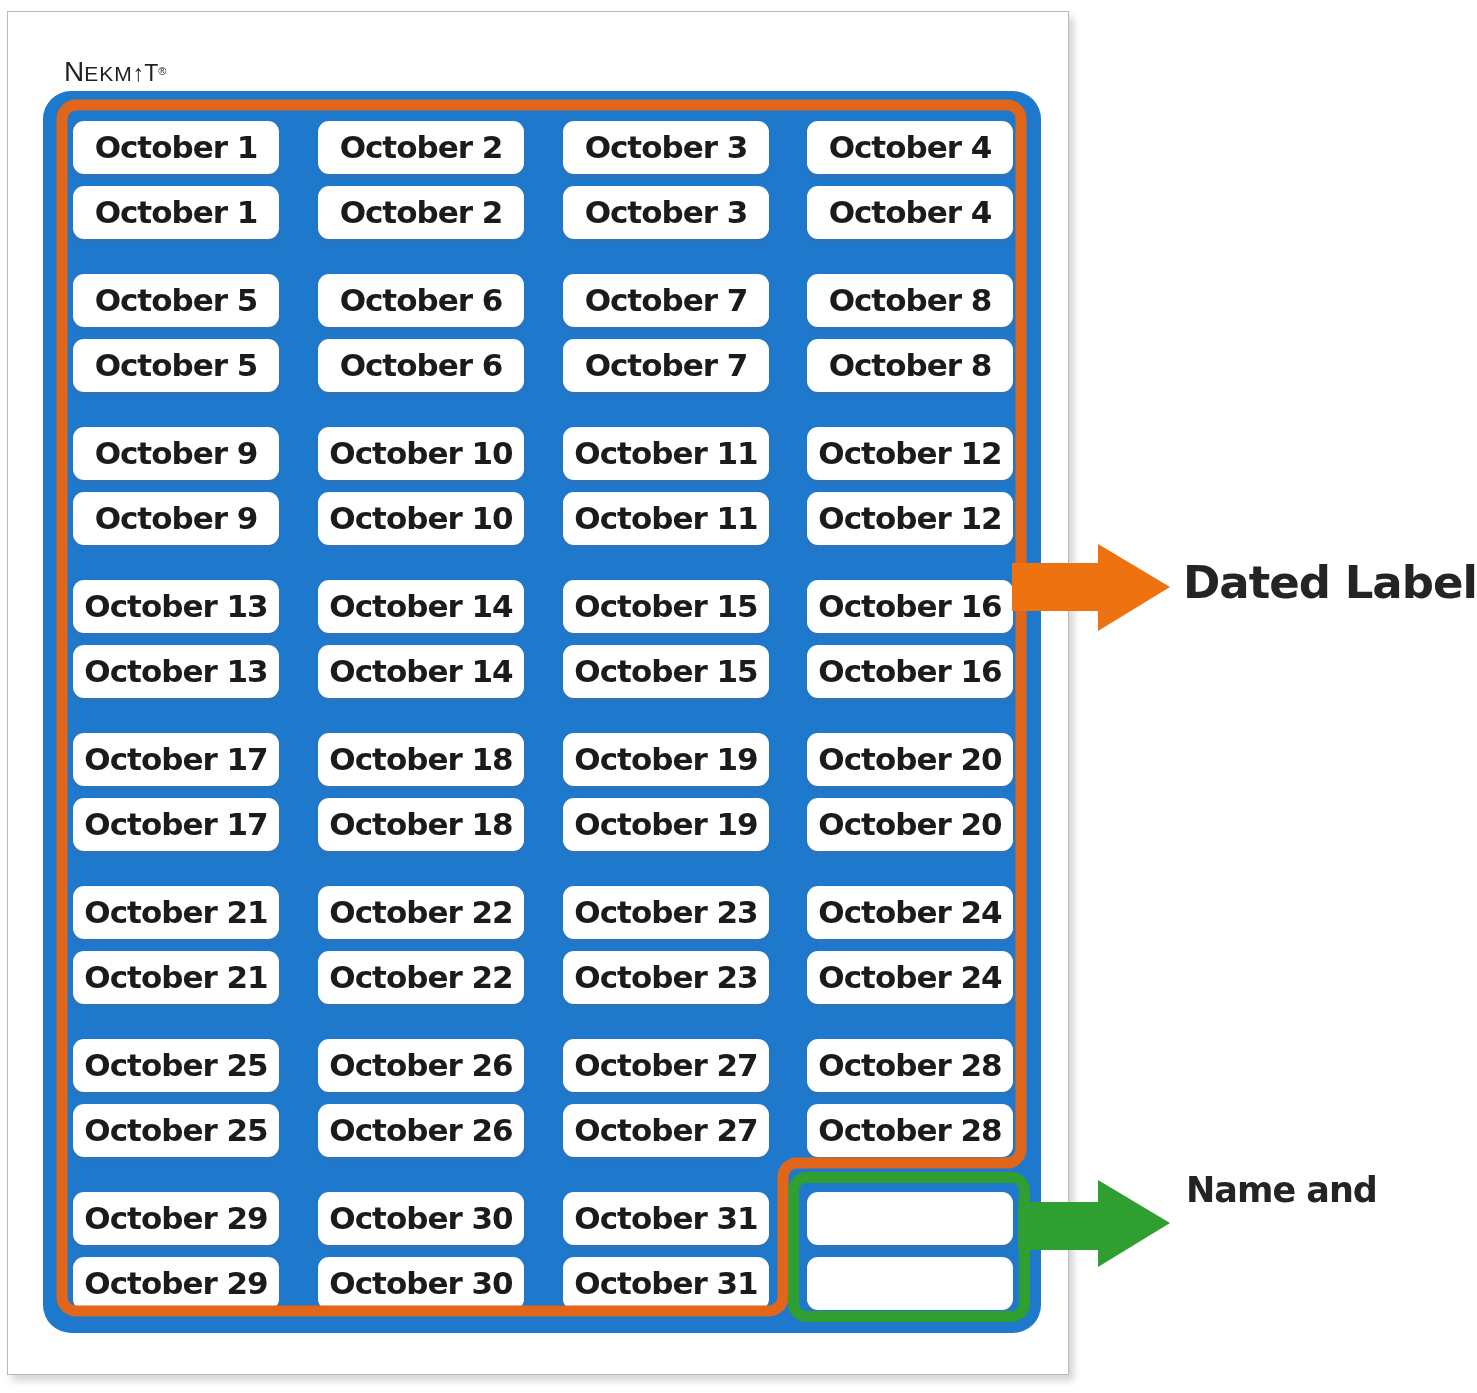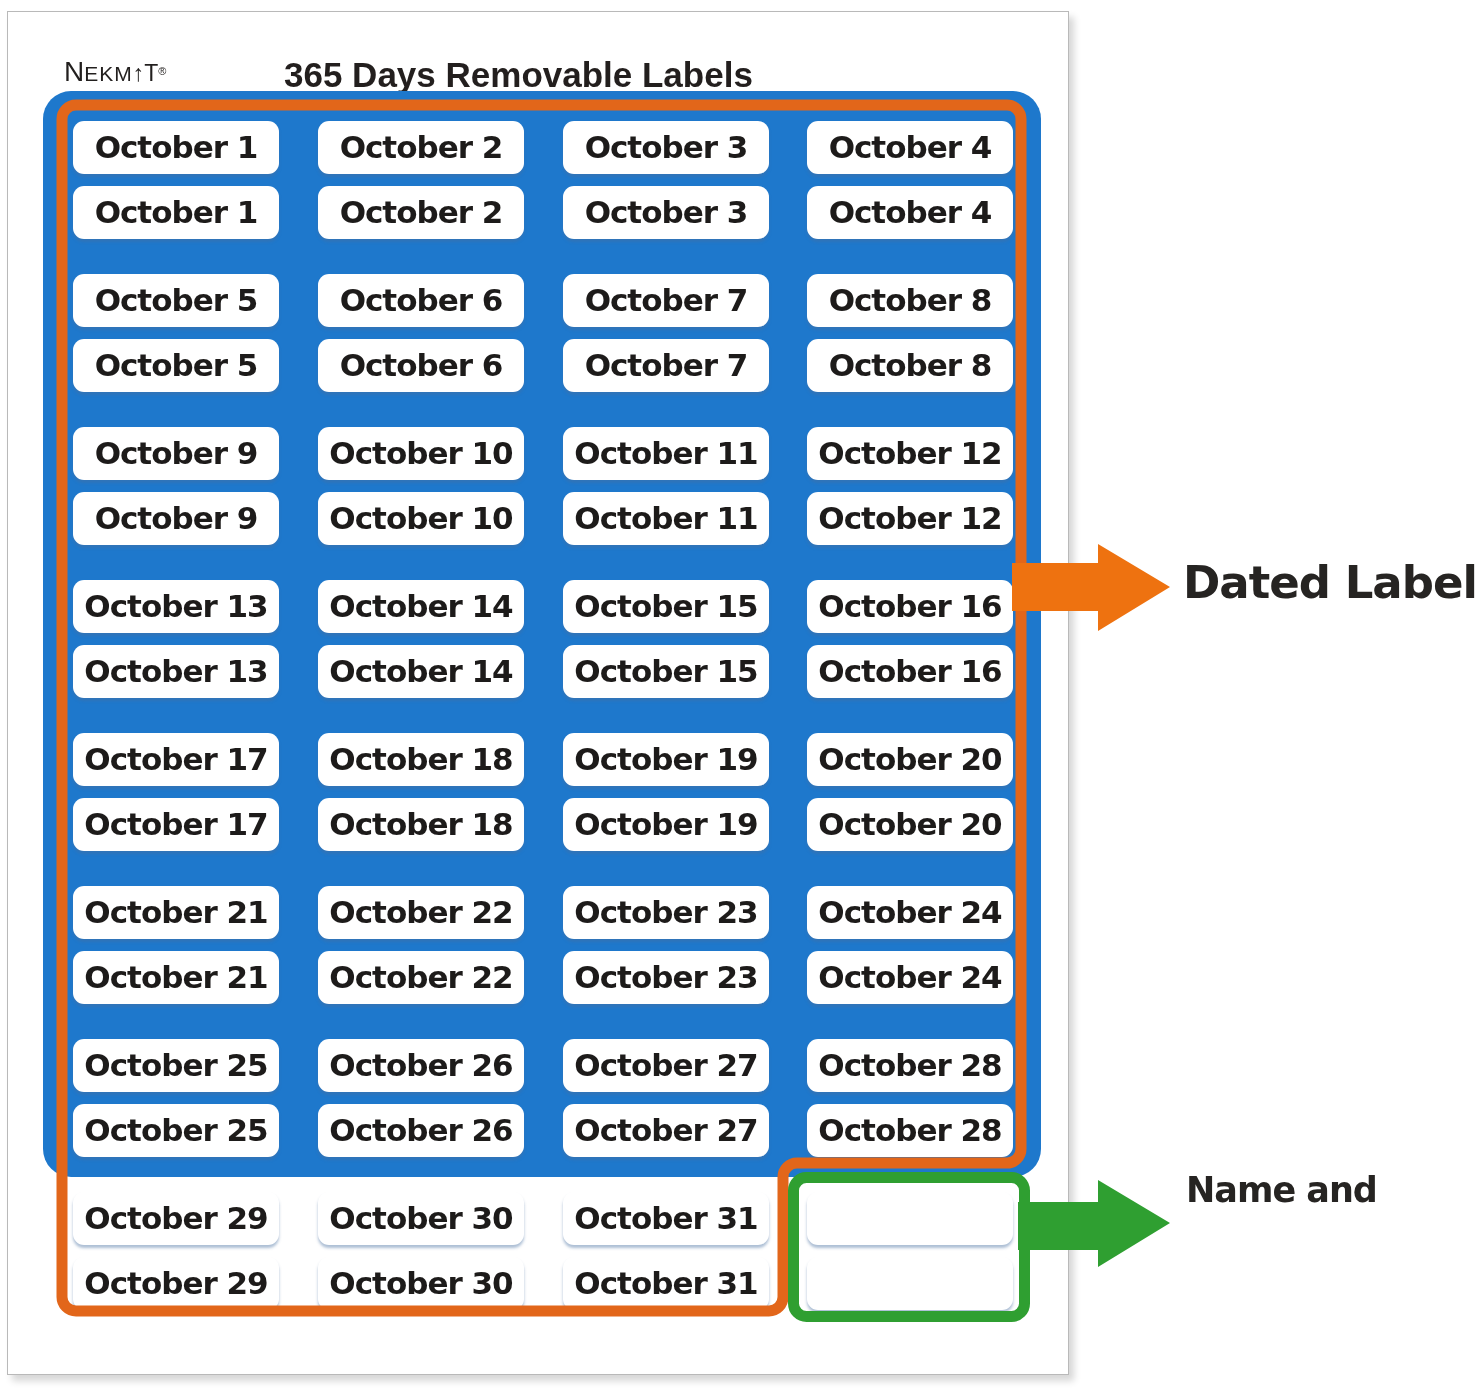--- a/index.html
+++ b/index.html
@@ -20,21 +20,21 @@
   .brand .b-mid{font-size:21px;letter-spacing:1px;}
   .brand .b-arrow{font-size:23px;}
   .brand .b-last{font-size:23px;}
   .brand .b-reg{font-size:11px;vertical-align:super;}
   .title{
     position:absolute;left:276px;top:43px;width:520px;
     color:#231f1e;font-family:"Liberation Sans",sans-serif;
     font-weight:bold;font-size:35px;letter-spacing:0px;white-space:nowrap;
   }
   .sheet{
-    position:absolute;left:35px;top:79px;width:998px;height:1086px;
+    position:absolute;left:35px;top:79px;width:998px;height:1242px;
     background:var(--blue,#1e78cc);border-radius:28px;
   }
   .date-label,.blank-label{
     position:absolute;width:206px;height:53px;
     background:var(--label-bg,#ffffff);border-radius:11px;
     box-shadow:0 3px 3px rgba(70,110,160,0.45);
     display:flex;align-items:center;justify-content:center;
     color:var(--ink,#1d1b1a);font-weight:700;font-size:31px;
     letter-spacing:-1px;white-space:nowrap;padding-bottom:2px;box-sizing:border-box;
   }
@@ -54,21 +54,20 @@
 <body>
 
 <div class="canvas">
 
   <div class="page">
 
     <div class="brand">
       <span class="b-first">N</span><span class="b-mid">EKM</span><span class="b-arrow">↑</span><span class="b-last">T</span><span class="b-reg">®</span>
     </div>
 
-    <div class="title">365 Days Removable Labels</div>
 
     <div class="sheet">
       <div id="labels">
           <div class="date-label" style="left: 30px; top: 30px;">October 1</div>
           <div class="date-label" style="left: 275px; top: 30px;">October 2</div>
           <div class="date-label" style="left: 520px; top: 30px;">October 3</div>
           <div class="date-label" style="left: 764px; top: 30px;">October 4</div>
           <div class="date-label" style="left: 30px; top: 95px;">October 1</div>
           <div class="date-label" style="left: 275px; top: 95px;">October 2</div>
           <div class="date-label" style="left: 520px; top: 95px;">October 3</div>

